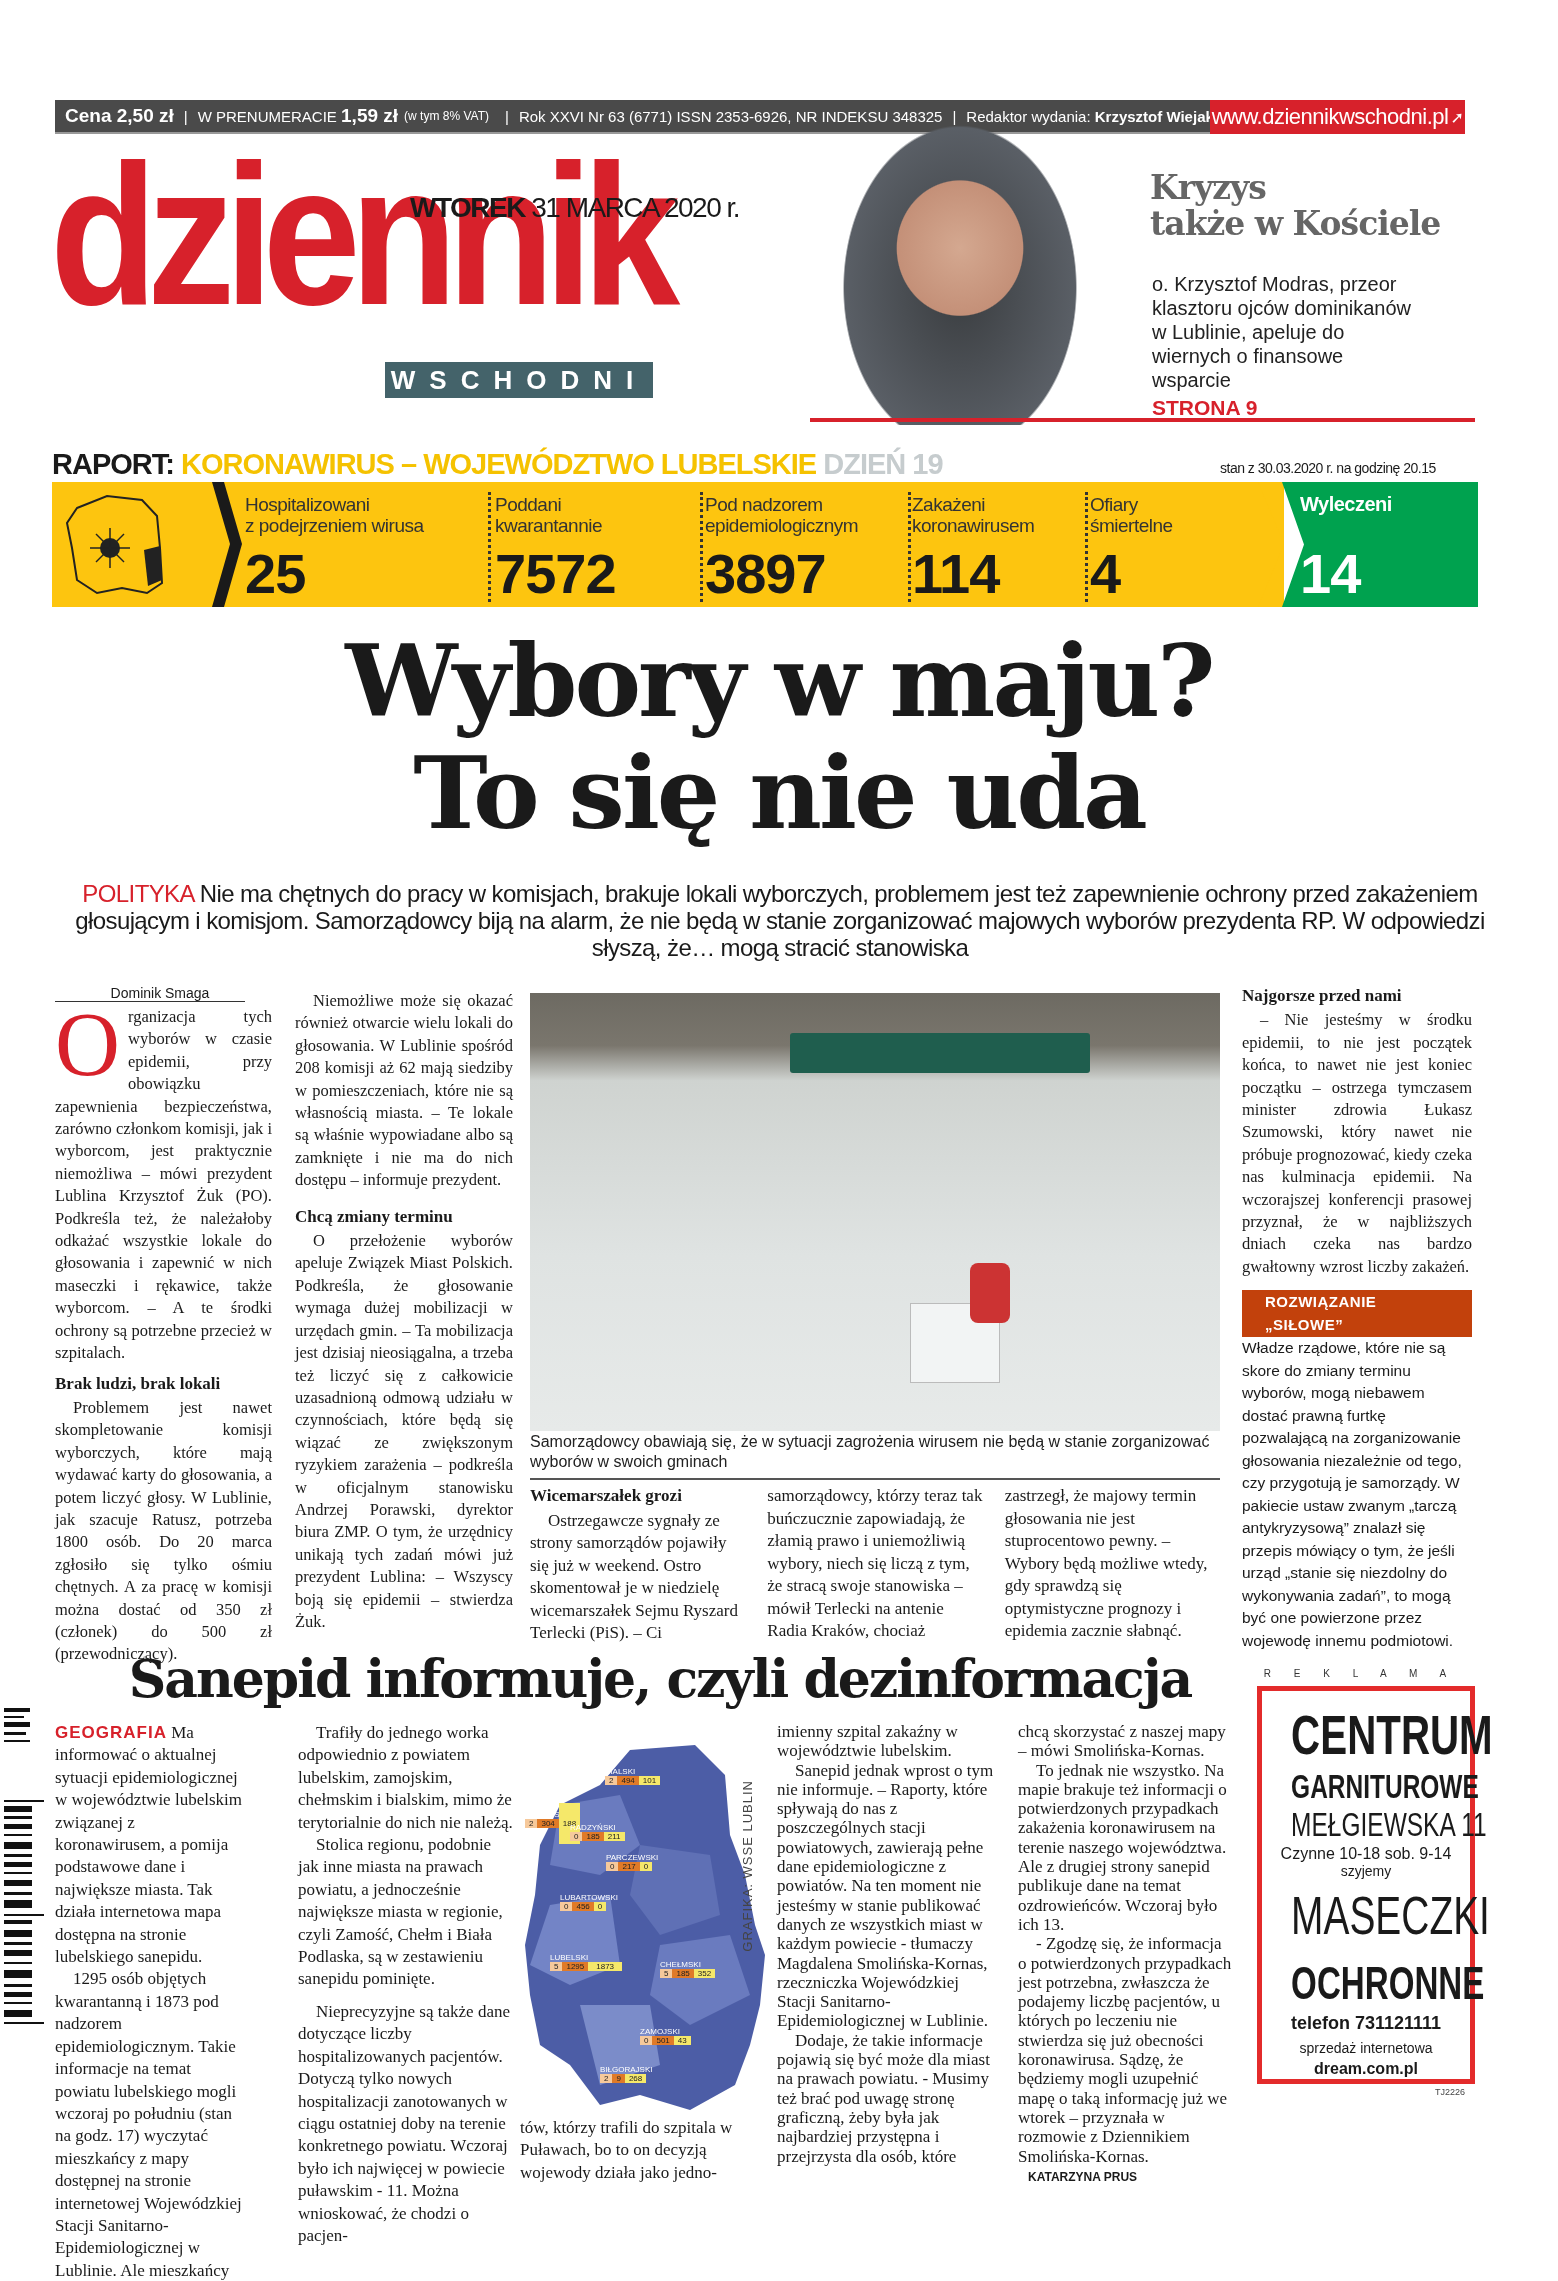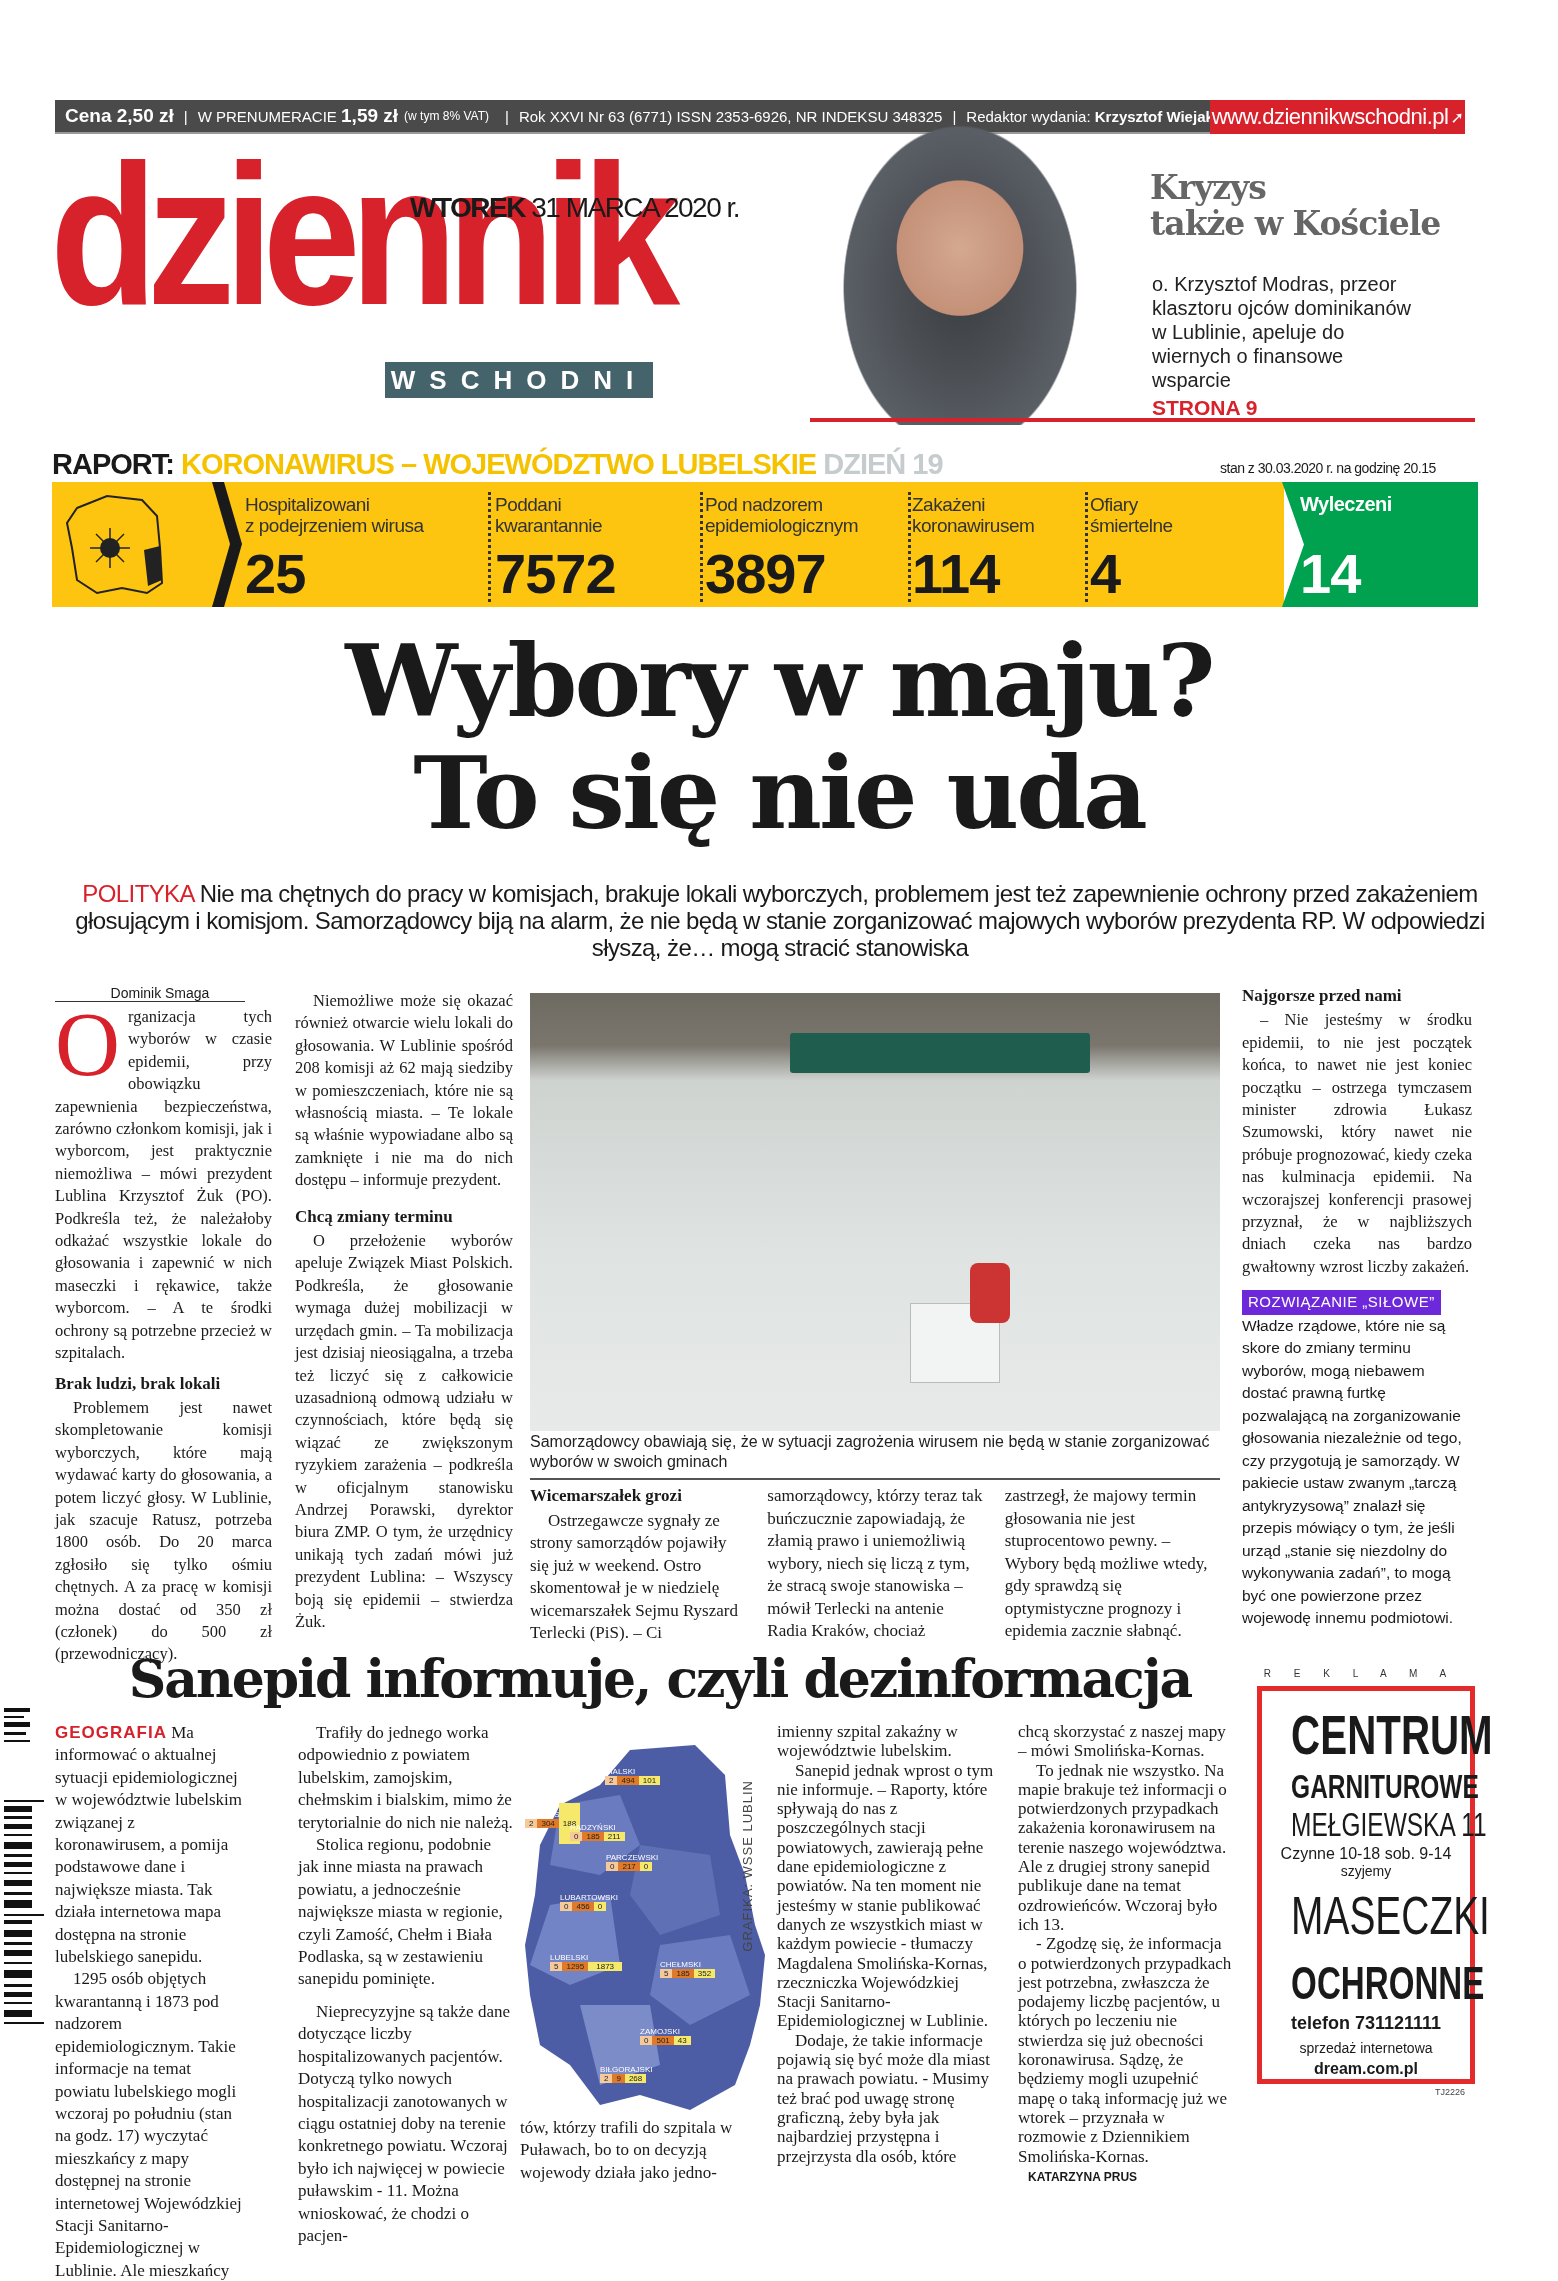--- a/index.html
+++ b/index.html
@@ -35,21 +35,21 @@
 .headline{left:0;width:1558px;top:625px;text-align:center;font-family:"DejaVu Serif",serif;font-weight:700;font-size:100px;line-height:112px;letter-spacing:-3px}
 .lead{left:60px;width:1440px;top:880px;text-align:center;font-family:"Liberation Sans",sans-serif;font-size:24px;line-height:27px;letter-spacing:-0.6px}
 .lead .kw{color:#d7212b;font-weight:400}
 .col{position:absolute;font-size:16.5px;line-height:22.4px;text-align:justify;hyphens:manual}
 .col p{text-indent:18px}
 .col h4{font-size:17px;font-weight:700;margin-top:8px;margin-bottom:2px}
 .byline{left:55px;top:985px;width:190px;border-bottom:1px solid #333;font-family:"Liberation Sans",sans-serif;font-size:14px;text-align:center;padding-left:20px}
 .dropcap{float:left;font-size:90px;line-height:70px;color:#d7212b;margin:4px 8px 0 0;font-weight:400}
 .photo-main{left:530px;top:993px;width:690px;height:438px;background:linear-gradient(180deg,#6d6a62 0%,#7a766d 12%,#cfd3d0 20%,#dfe3e2 60%,#e7eae9 100%);overflow:hidden}
 .caption{left:530px;top:1432px;width:690px;font-family:"Liberation Sans",sans-serif;font-size:16px;line-height:20px;border-bottom:2px solid #555;padding-bottom:6px;color:#222}
-.box-red{display:inline-block;background:#6d28d9;color:#fff;font-family:"Liberation Sans",sans-serif;font-weight:400;font-size:15px;padding:1px 6px;letter-spacing:0.5px}
+.box-red{display:inline-block;background:#c2410c;color:#fff;font-family:"Liberation Sans",sans-serif;font-weight:700;font-size:15px;padding:1px 23px;letter-spacing:0.5px}
 .sans-small{font-family:"Liberation Sans",sans-serif;font-size:15.5px;line-height:22.5px}
 .h2{left:100px;top:1648px;width:1120px;text-align:center;font-family:"DejaVu Serif",serif;font-weight:700;font-size:52px;letter-spacing:-2px}
 .barcode{left:4px;top:1700px;width:40px;height:460px}
 .mapsvg{left:520px;top:1745px;width:245px;height:370px}
 .credit{left:740px;top:1780px;writing-mode:vertical-rl;transform:rotate(180deg);font-family:"Liberation Sans",sans-serif;font-size:13px;color:#444;letter-spacing:1px}
 .rek-label{left:1255px;top:1668px;width:210px;text-align:center;font-family:"Liberation Sans",sans-serif;font-size:10px;letter-spacing:10px;color:#333}
 .ad{left:1257px;top:1686px;width:218px;height:398px;border:5px solid #e32b2b;text-align:center;font-family:"Liberation Sans",sans-serif;color:#1a1a1a}
 .ad .cond{transform:scaleX(0.72);display:block;white-space:nowrap}
 .tj{left:1435px;top:2087px;font-family:"Liberation Sans",sans-serif;font-size:9px;color:#444}
 </style>

